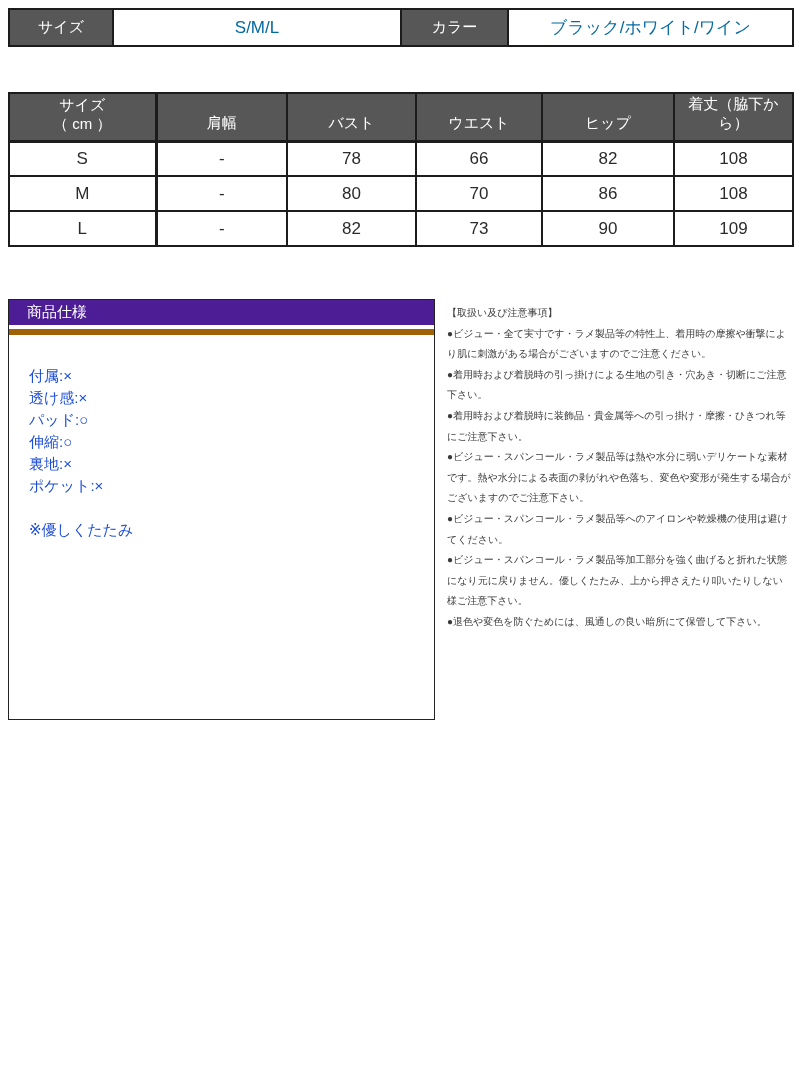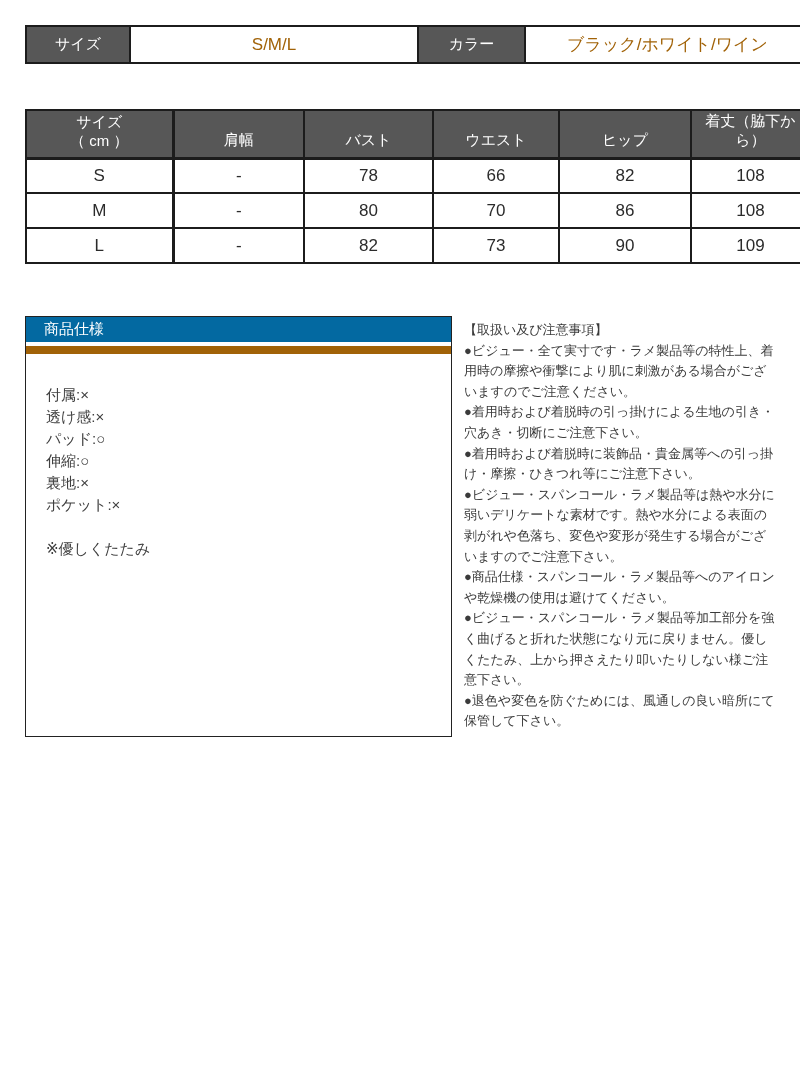--- a/index.html
+++ b/index.html
@@ -4,21 +4,21 @@
 <style>
   * { box-sizing: border-box; }
   html, body {
     margin: 0; padding: 0;
     width: 800px; height: 1067px;
     background: #ffffff;
     font-family: "Liberation Sans", "DejaVu Sans", sans-serif;
     color: #333333;
     overflow: hidden;
   }
-  .page { width: 800px; height: 1067px; padding: 25px; }
+  .page { width: 800px; height: 1067px; padding: 8px; }
 
   
   table.top-table {
     border-collapse: collapse;
     width: 784px;
     table-layout: fixed;
   }
   table.top-table th, table.top-table td {
     border: 2px solid #1c1c1c;
     height: 37px;
@@ -27,21 +27,21 @@
     vertical-align: middle;
     font-weight: normal;
   }
   table.top-table th {
     background: #575757;
     color: #ffffff;
     font-size: 15px;
   }
   table.top-table td {
     background: #ffffff;
-    color: #a16207;
+    color: #0369a1;
     font-size: 17px;
   }
 
   
   table.size-table {
     border-collapse: collapse;
     width: 784px;
     table-layout: fixed;
     margin-top: 45px;
   }
@@ -79,42 +79,42 @@
   }
   .spec-box {
     width: 427px;
     height: 421px;
     border: 1px solid #222222;
     background: #ffffff;
     flex: 0 0 auto;
   }
   .spec-bar {
     height: 29px;
-    background: #0369a1;
+    background: #4c1d95;
     color: #ffffff;
     font-size: 15px;
     display: flex;
     align-items: center;
     padding-left: 18px;
     border-bottom: 4px solid #ffffff;
   }
   .spec-content {
-    border-top: 8px solid #a16207;
+    border-top: 6px solid #a16207;
     padding: 30px 20px 0 20px;
     font-size: 15px;
     line-height: 22px;
-    color: #404040;
+    color: #1d4ed8;
   }
   .spec-note { margin-top: 22px; }
 
   .care-notes {
     margin-left: 12px;
     width: 349px;
     padding-top: 4px;
-    font-size: 13px;
+    font-size: 10px;
     line-height: 20.6px;
     color: #3a3a3a;
   }
   .care-notes p { margin: 0; }
 </style>
 </head>
 <body>
 
 <div class="page">
 
@@ -201,19 +201,19 @@
         <div class="spec-note">※優しくたたみ</div>
       </div>
     </div>
 
     <div class="care-notes">
       <p>【取扱い及び注意事項】</p>
       <p>●ビジュー・全て実寸です・ラメ製品等の特性上、着用時の摩擦や衝撃により肌に刺激がある場合がございますのでご注意ください。</p>
       <p>●着用時および着脱時の引っ掛けによる生地の引き・穴あき・切断にご注意下さい。</p>
       <p>●着用時および着脱時に装飾品・貴金属等への引っ掛け・摩擦・ひきつれ等にご注意下さい。</p>
       <p>●ビジュー・スパンコール・ラメ製品等は熱や水分に弱いデリケートな素材です。熱や水分による表面の剥がれや色落ち、変色や変形が発生する場合がございますのでご注意下さい。</p>
-      <p>●商品仕様・スパンコール・ラメ製品等へのアイロンや乾燥機の使用は避けてください。</p>
+      <p>●ビジュー・スパンコール・ラメ製品等へのアイロンや乾燥機の使用は避けてください。</p>
       <p>●ビジュー・スパンコール・ラメ製品等加工部分を強く曲げると折れた状態になり元に戻りません。優しくたたみ、上から押さえたり叩いたりしない様ご注意下さい。</p>
       <p>●退色や変色を防ぐためには、風通しの良い暗所にて保管して下さい。</p>
     </div>
 
   </div>
 </div>
 
 </body></html>

